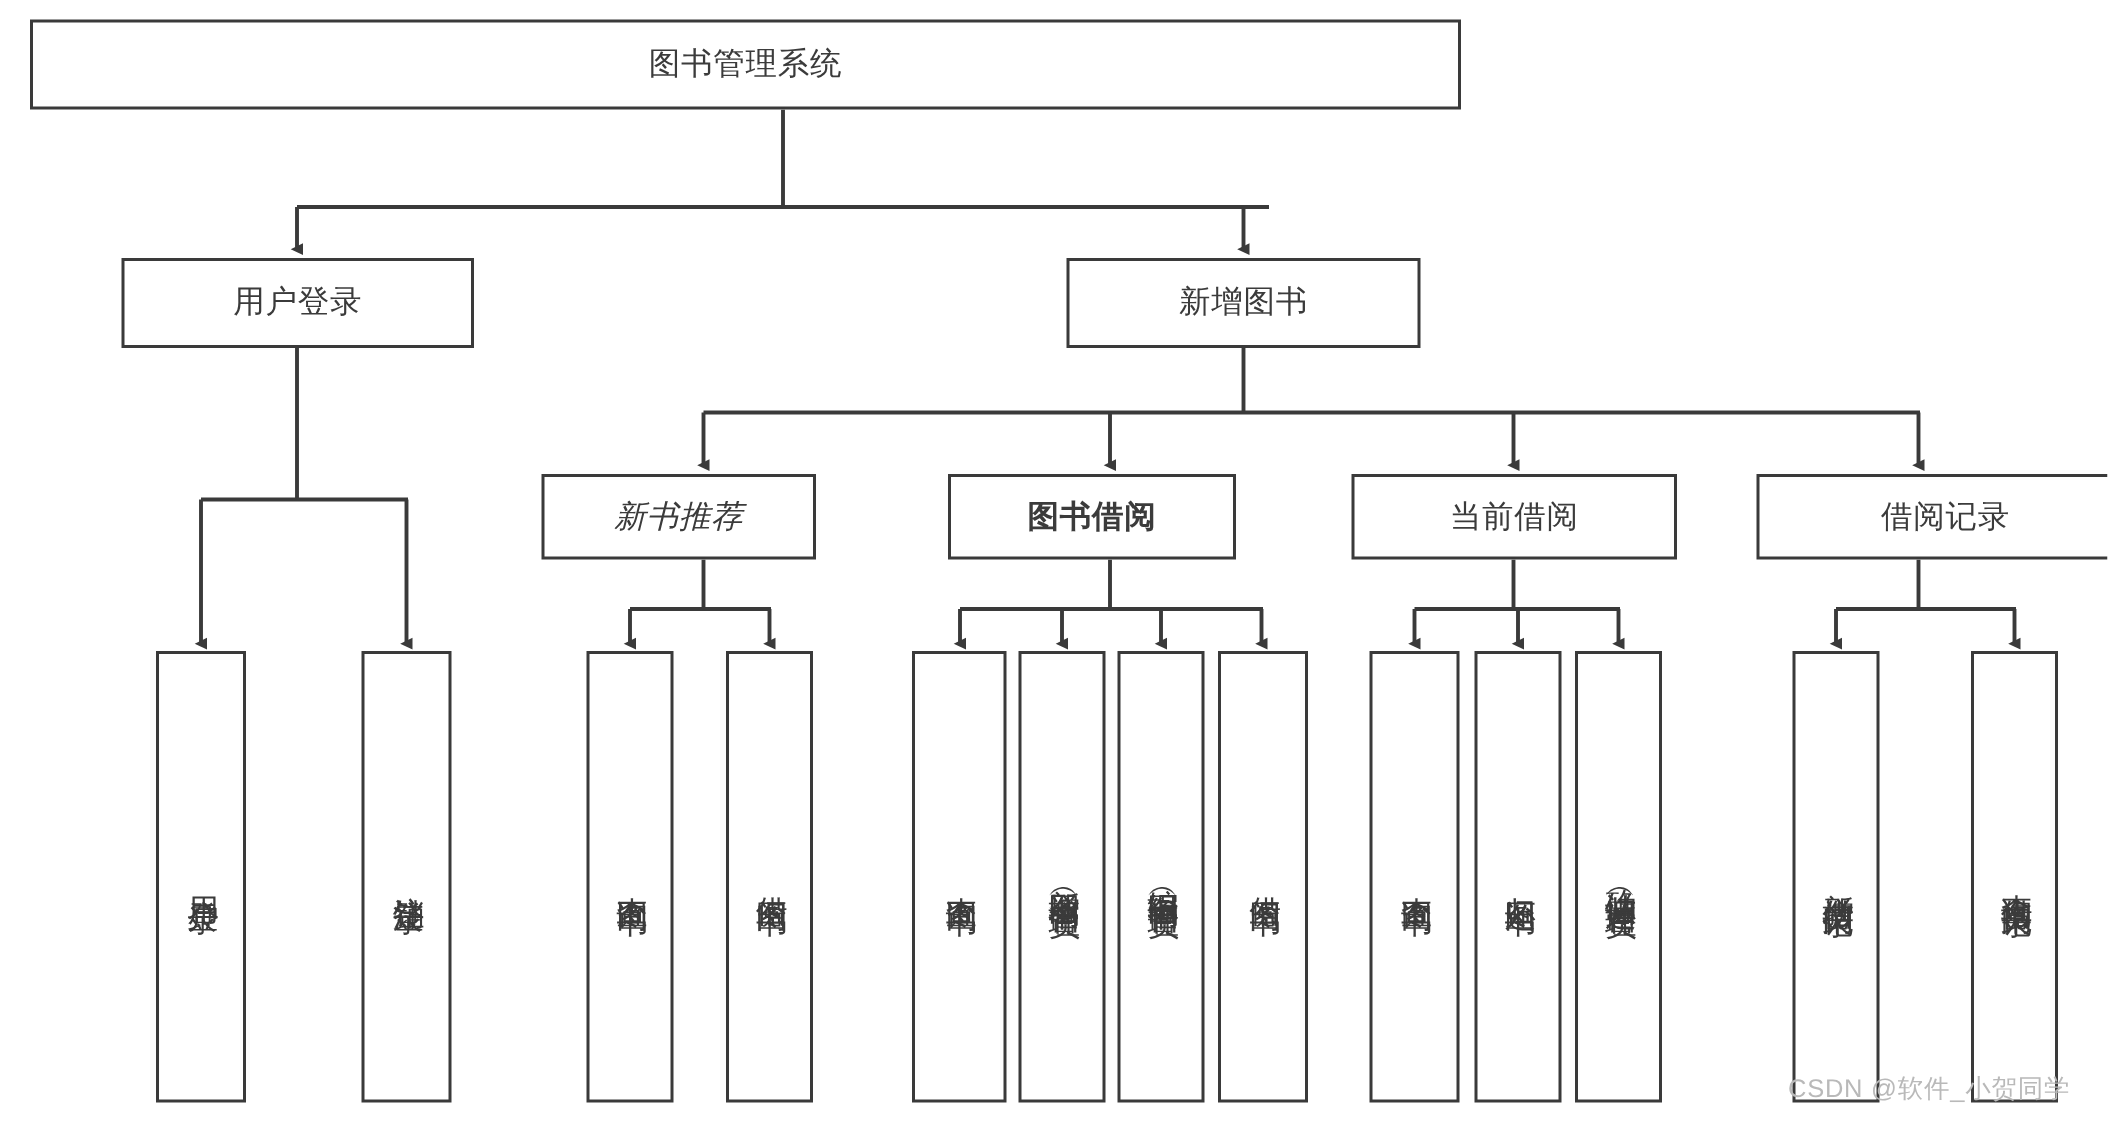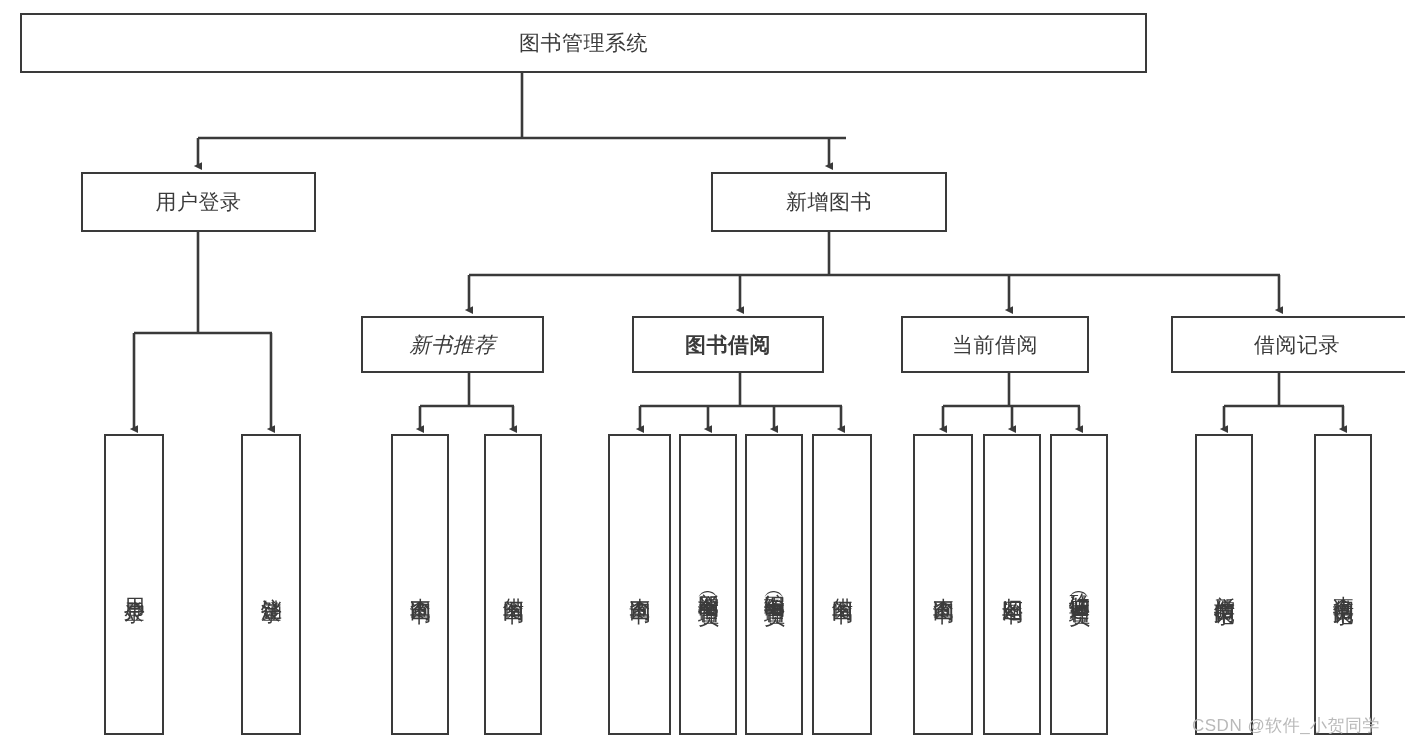--- a/index.html
+++ b/index.html
@@ -115,38 +115,38 @@
       <path d="M1012,406 L1012,429" marker-end="url(#arrow)"></path>
       <path d="M1079,406 L1079,429" marker-end="url(#arrow)"></path>
 
       <path d="M1279,373 L1279,406"></path>
       <path d="M1224,406 L1344,406"></path>
       <path d="M1224,406 L1224,429" marker-end="url(#arrow)"></path>
       <path d="M1343,406 L1343,429" marker-end="url(#arrow)"></path>
     </g>
   </svg>
 
-  <div class="node" style="left:20px; top:13px; width:1127px; height:60px;">
+  <div class="node" style="left:20px; top:13px; width:954px; height:60px;">
     <span class="label">图书管理系统</span>
   </div>
 
   <div class="node" style="left:81px; top:172px; width:235px; height:60px;">
     <span class="label">用户登录</span>
   </div>
   <div class="node" style="left:711px; top:172px; width:236px; height:60px;">
     <span class="label">新增图书</span>
   </div>
 
   <div class="node" style="left:361px; top:316px; width:183px; height:57px;font-style:italic;">
     <span class="label">新书推荐</span>
   </div>
   <div class="node" style="left:632px; top:316px; width:192px; height:57px;font-weight:bold;">
     <span class="label">图书借阅</span>
   </div>
-  <div class="node" style="left:901px; top:316px; width:188px; height:57px;">
+  <div class="node" style="left:901px; top:316px; width:217px; height:57px;">
     <span class="label">当前借阅</span>
   </div>
   <div class="node" style="left:1171px; top:316px; width:252px; height:57px;">
     <span class="label">借阅记录</span>
   </div>
 
   <div class="node vertical" style="left:104px; top:434px; width:60px; height:301px;">
     <span class="label">用户登录</span>
   </div>
   <div class="node vertical" style="left:241px; top:434px; width:60px; height:301px;">

